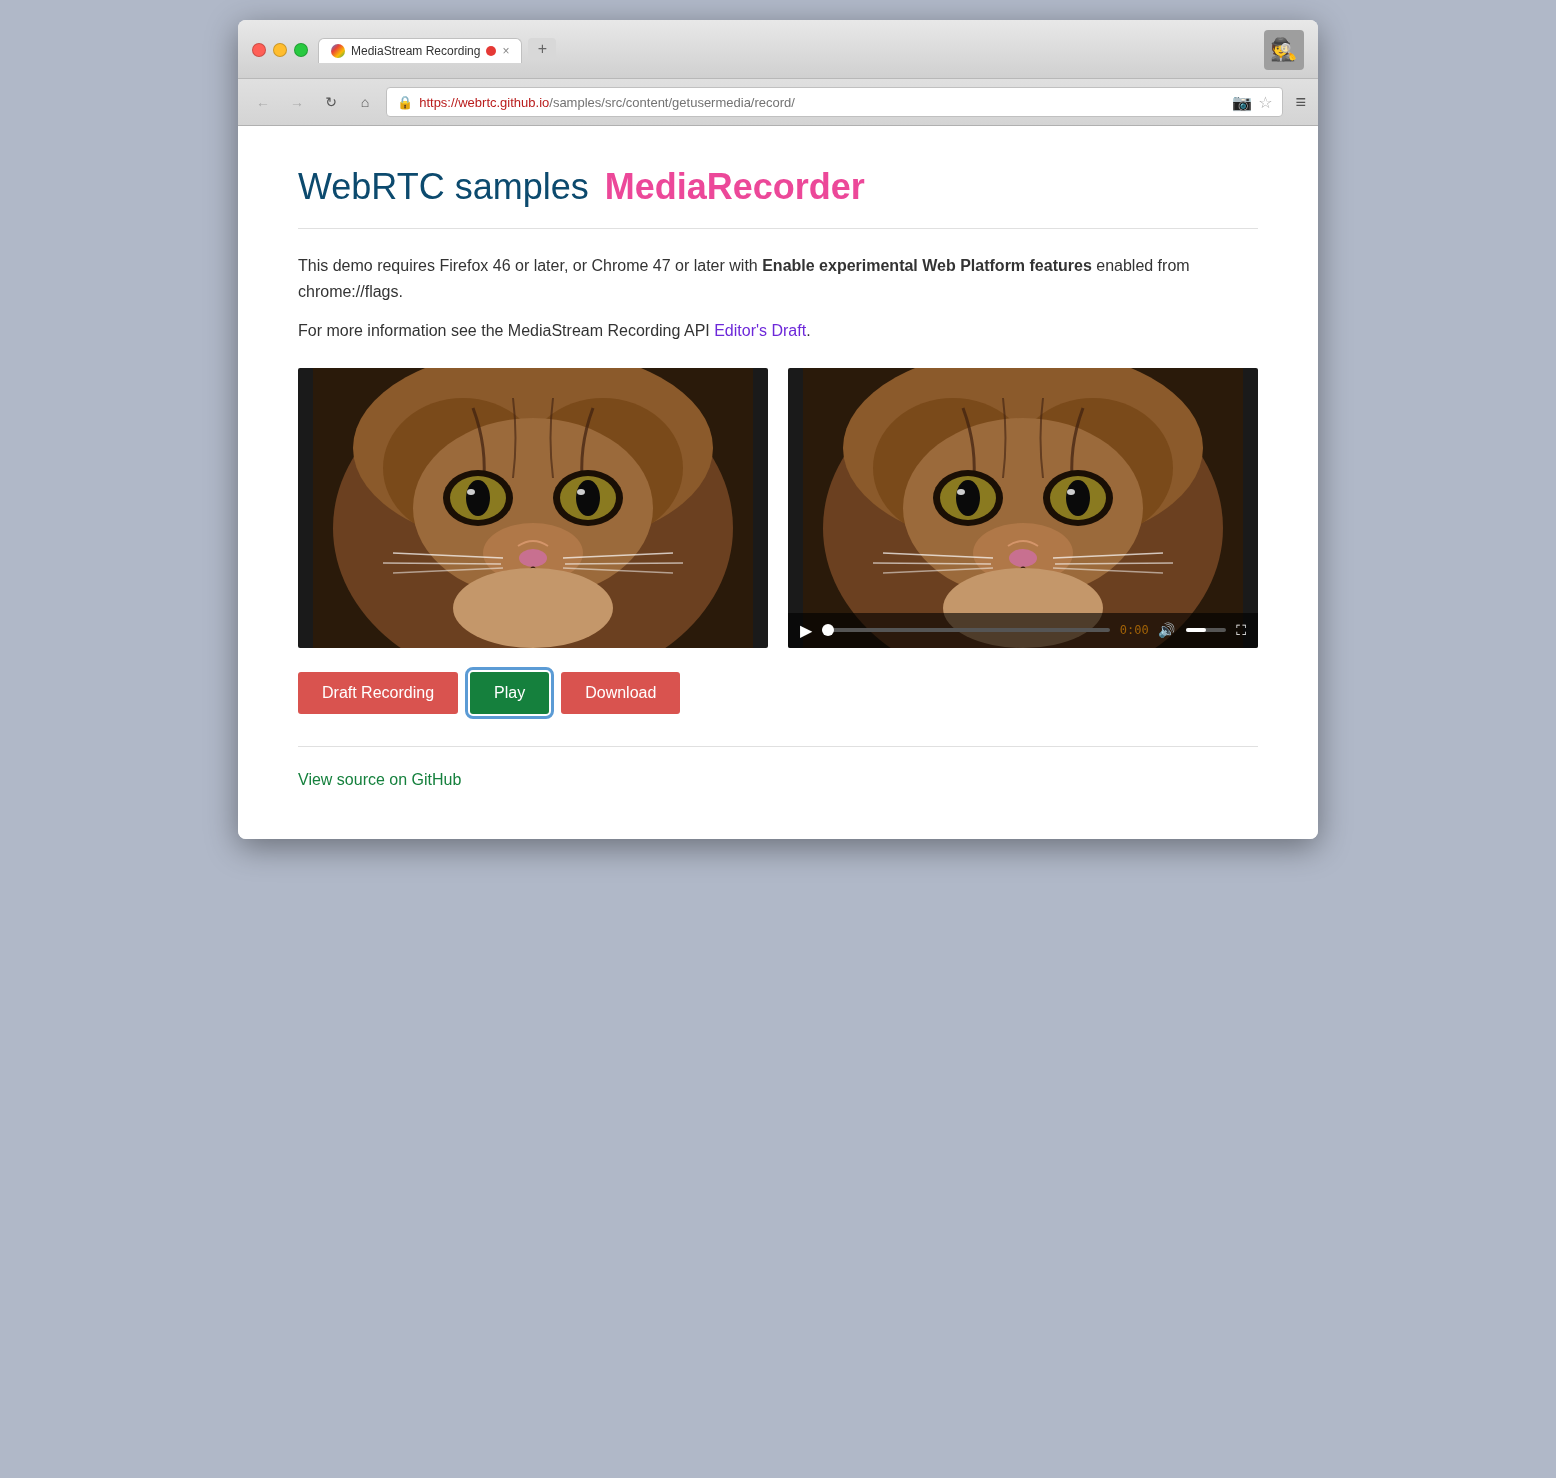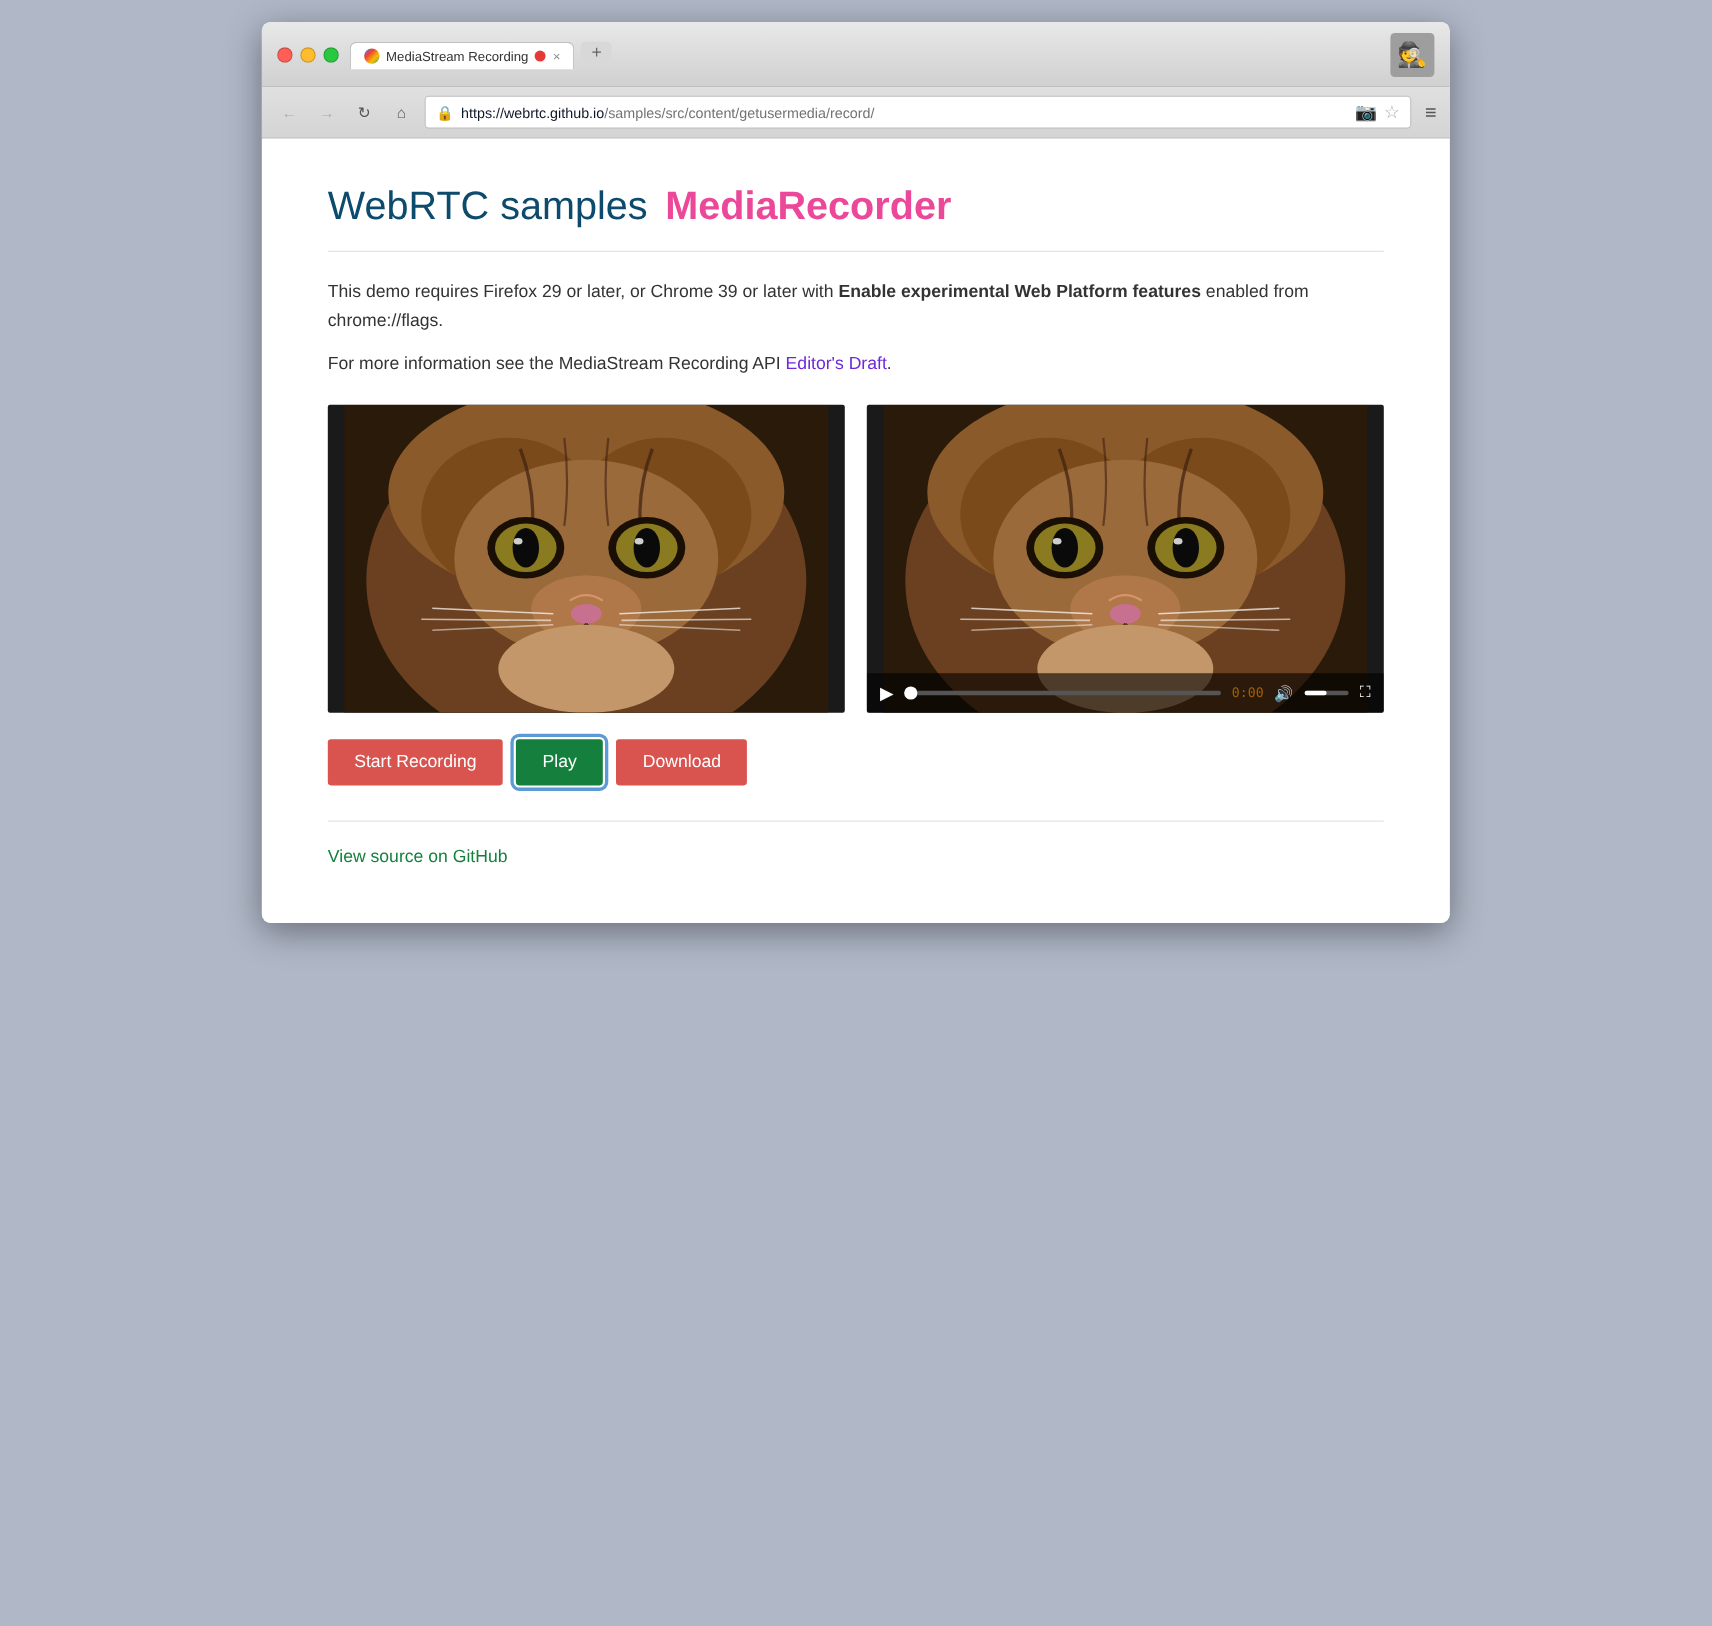--- a/index.html
+++ b/index.html
@@ -168,21 +168,21 @@
       font-size: 13px;
     }
 
     .url-text {
       font-size: 13px;
       color: #333;
       flex: 1;
     }
 
     .url-highlight {
-      color: #0f172a;
+      color: #b91c1c;
     }
 
     .url-path {
       color: #737373;
     }
 
     .cam-icon {
       color: #666;
       font-size: 16px;
       cursor: pointer;
@@ -442,21 +442,21 @@
   <div class="page-content">
 
     <div class="page-header">
       <span class="site-title">WebRTC samples</span>
       <span class="page-title">MediaRecorder</span>
     </div>
 
     <hr class="divider">
 
     <p class="description">
-      <span>This demo requires Firefox 29 or later, or Chrome 39 or later with </span><span class="bold-text">Enable experimental Web Platform features</span><span> enabled from chrome://flags.</span>
+      <span>This demo requires Firefox 46 or later, or Chrome 47 or later with </span><span class="bold-text">Enable experimental Web Platform features</span><span> enabled from chrome://flags.</span>
     </p>
 
     <p class="description">
       <span>For more information see the MediaStream Recording API </span><a class="link-text" href="#">Editor's Draft</a><span>.</span>
     </p>
 
     <div class="videos-container">
 
       <div class="video-wrapper">
         <div class="video-placeholder">
@@ -561,21 +561,21 @@
           <div class="volume-track">
             <div class="volume-fill"></div>
           </div>
           <span class="fullscreen-btn">⛶</span>
         </div>
       </div>
     </div>
 
     
     <div class="buttons-row">
-      <button class="btn">Start Recording</button>
+      <button class="btn">Draft Recording</button>
       <button class="btn btn-play">Play</button>
       <button class="btn">Download</button>
     </div>
 
     <hr class="footer-divider">
 
     <a class="github-link" href="#">View source on GitHub</a>
 
   </div>
 </div>

